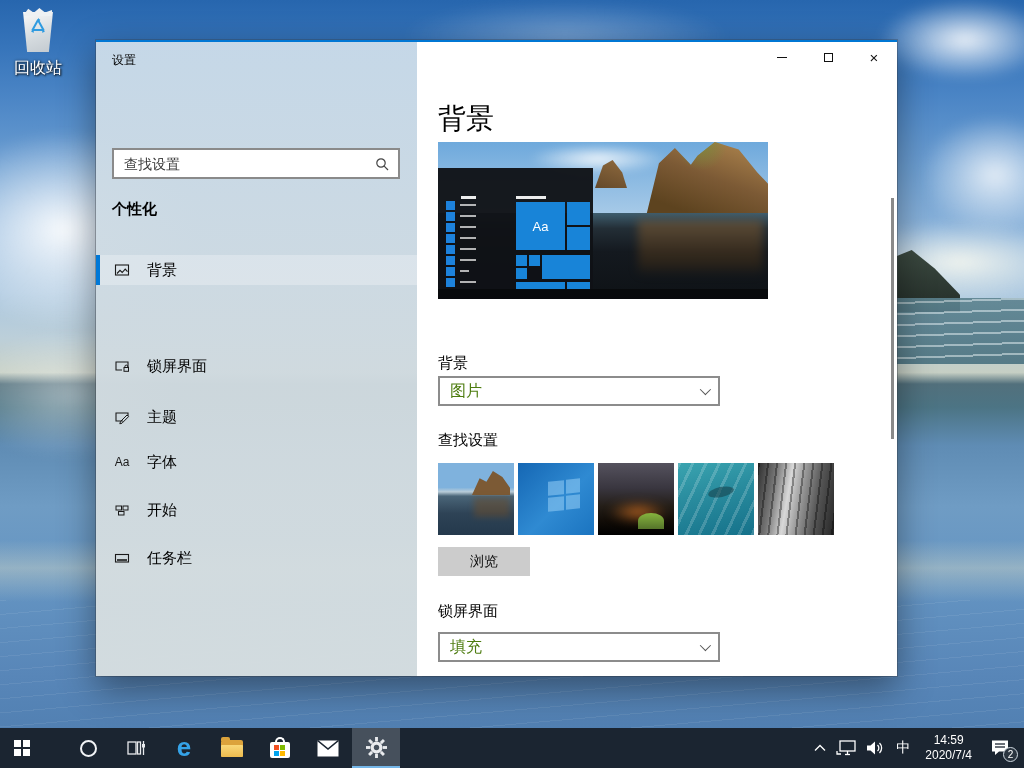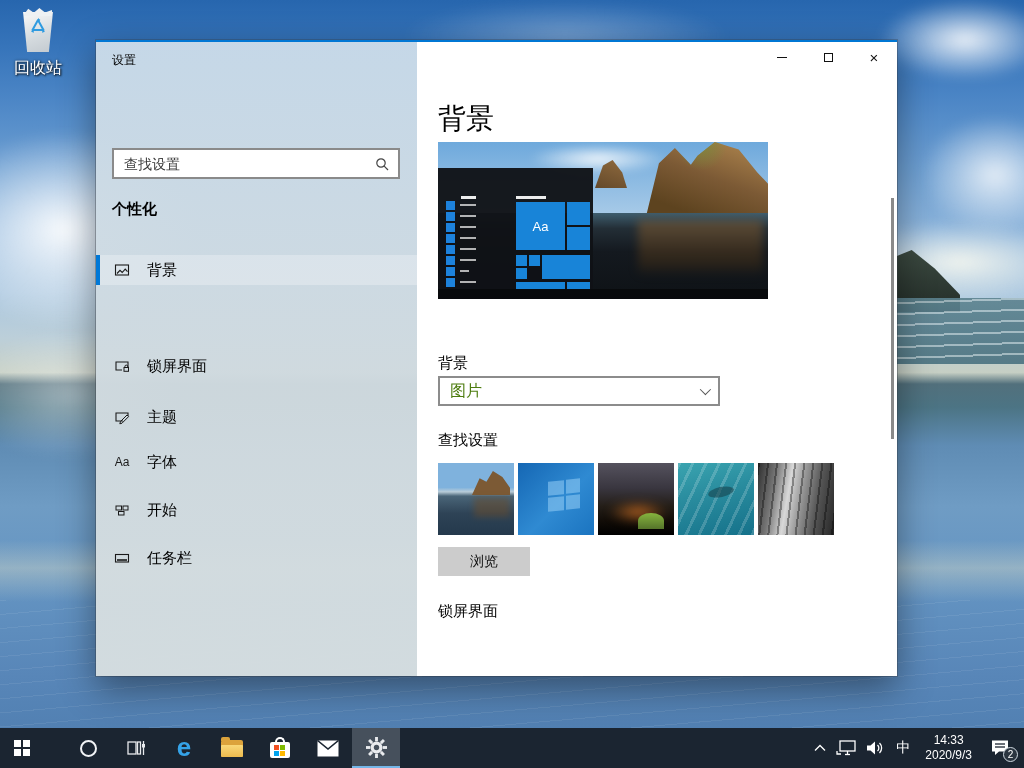--- a/index.html
+++ b/index.html
@@ -381,20 +381,24 @@
         <div class="thumb t3"></div>
         <div class="thumb t4"></div>
         <div class="thumb t5"></div>
       </div>
 
       <button class="browse-btn">
         <span>浏览</span>
       </button>
 
       <div class="field-label" style="top:560px">锁屏界面</div>
+      <div class="combo" style="top:590px">
+        <span class="val">填充</span>
+        <span class="chev"></span>
+      </div>
 
       <div class="scroll-thumb"></div>
     </div>
   </div>
 
   <div class="taskbar">
     <div class="tb-cell start-cell">
       <span class="winlogo">
           <span></span>
           <span></span>
@@ -476,22 +480,22 @@
           </svg>
       </div>
       <div class="tray-cell">
         <svg width="18" height="16" viewBox="0 0 18 16">
             <path d="M1 5.5 h3.5 L9 1.5 v13 L4.5 10.5 H1z" fill="#fff"></path>
             <path d="M11.5 5 a4 4 0 0 1 0 6 M13.5 3 a7 7 0 0 1 0 10" fill="none" stroke="#fff" stroke-width="1.3"></path>
           </svg>
       </div>
       <div class="tray-cell ime">中</div>
       <div class="clock">
-        <span>14:33</span>
-        <span>2020/9/3</span>
+        <span>14:59</span>
+        <span>2020/7/4</span>
       </div>
       <div class="tray-cell action-cell">
         <svg width="20" height="18" viewBox="0 0 20 18">
             <path d="M2 1.5 h16 v11 h-9 l-4 3.5 v-3.5 h-3z" fill="#fff"></path>
             <line x1="5" y1="5" x2="15" y2="5" stroke="#1b2531" stroke-width="1.3"></line>
             <line x1="5" y1="8" x2="15" y2="8" stroke="#1b2531" stroke-width="1.3"></line>
           </svg>
         <span class="badge">2</span>
       </div>
     </div>

